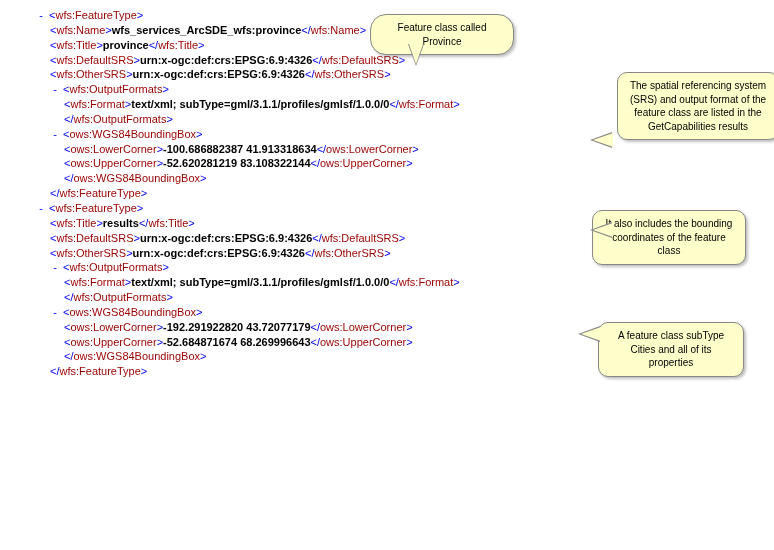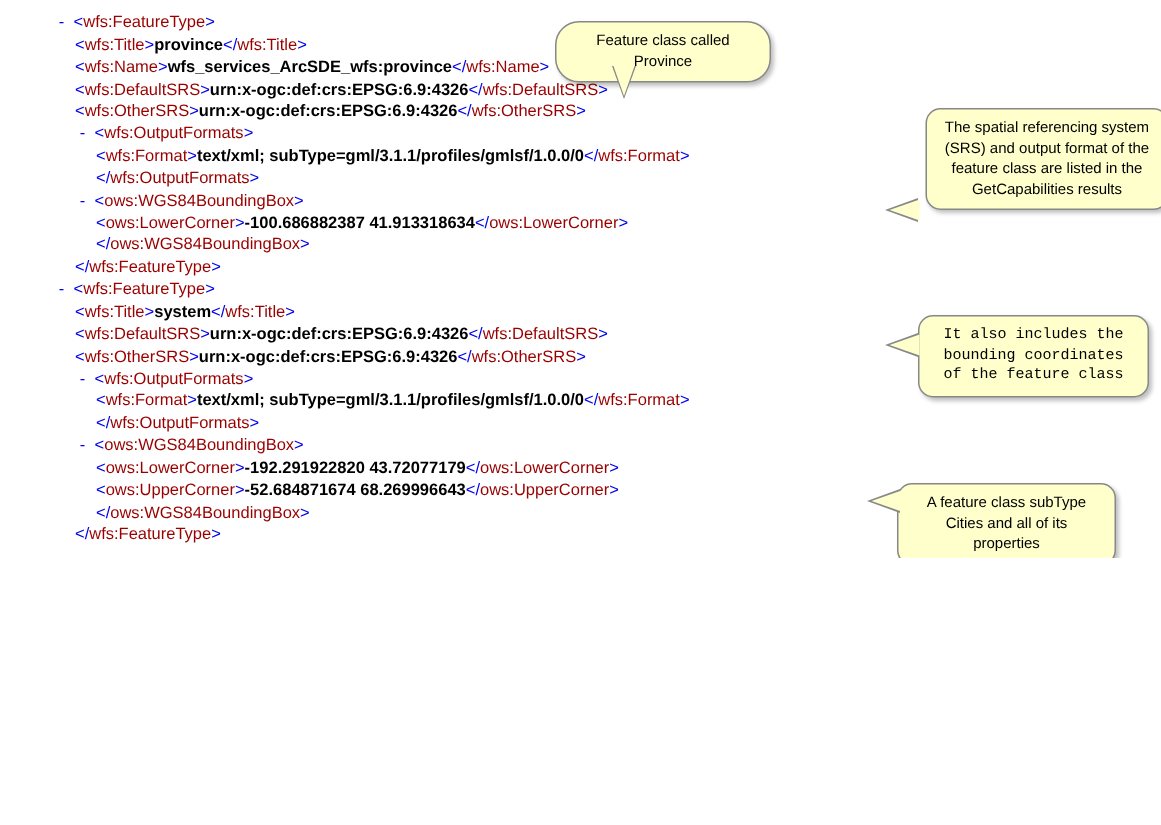--- a/index.html
+++ b/index.html
@@ -48,24 +48,24 @@
 <body>
 
 <div>
 
 
 <div class="line i2">
   <span class="toggle">-</span>
   <span class="brk">&lt;</span><span class="tag">wfs:FeatureType</span><span class="brk">&gt;</span>
 </div>
 <div class="line i3">
-  <span class="brk">&lt;</span><span class="tag">wfs:Title</span><span class="brk">&gt;</span><span class="text">province</span><span class="brk">&lt;/</span><span class="tag">wfs:Title</span><span class="brk">&gt;</span>
+  <span class="brk">&lt;</span><span class="tag">wfs:Name</span><span class="brk">&gt;</span><span class="text">wfs_services_ArcSDE_wfs:province</span><span class="brk">&lt;/</span><span class="tag">wfs:Name</span><span class="brk">&gt;</span>
 </div>
 <div class="line i3">
-  <span class="brk">&lt;</span><span class="tag">wfs:Name</span><span class="brk">&gt;</span><span class="text">wfs_services_ArcSDE_wfs:province</span><span class="brk">&lt;/</span><span class="tag">wfs:Name</span><span class="brk">&gt;</span>
+  <span class="brk">&lt;</span><span class="tag">wfs:Title</span><span class="brk">&gt;</span><span class="text">province</span><span class="brk">&lt;/</span><span class="tag">wfs:Title</span><span class="brk">&gt;</span>
 </div>
 <div class="line i3">
   <span class="brk">&lt;</span><span class="tag">wfs:DefaultSRS</span><span class="brk">&gt;</span><span class="text">urn:x-ogc:def:crs:EPSG:6.9:4326</span><span class="brk">&lt;/</span><span class="tag">wfs:DefaultSRS</span><span class="brk">&gt;</span>
 </div>
 <div class="line i3">
   <span class="brk">&lt;</span><span class="tag">wfs:OtherSRS</span><span class="brk">&gt;</span><span class="text">urn:x-ogc:def:crs:EPSG:6.9:4326</span><span class="brk">&lt;/</span><span class="tag">wfs:OtherSRS</span><span class="brk">&gt;</span>
 </div>
 <div class="line i3">
   <span class="toggle">-</span>
   <span class="brk">&lt;</span><span class="tag">wfs:OutputFormats</span><span class="brk">&gt;</span>
@@ -77,32 +77,35 @@
   <span class="brk">&lt;/</span><span class="tag">wfs:OutputFormats</span><span class="brk">&gt;</span>
 </div>
 <div class="line i3">
   <span class="toggle">-</span>
   <span class="brk">&lt;</span><span class="tag">ows:WGS84BoundingBox</span><span class="brk">&gt;</span>
 </div>
 <div class="line i4">
   <span class="brk">&lt;</span><span class="tag">ows:LowerCorner</span><span class="brk">&gt;</span><span class="text">-100.686882387 41.913318634</span><span class="brk">&lt;/</span><span class="tag">ows:LowerCorner</span><span class="brk">&gt;</span>
 </div>
 <div class="line i4">
+  <span class="brk">&lt;</span><span class="tag">ows:UpperCorner</span><span class="brk">&gt;</span><span class="text">-52.620281219 83.108322144</span><span class="brk">&lt;/</span><span class="tag">ows:UpperCorner</span><span class="brk">&gt;</span>
+</div>
+<div class="line i4">
   <span class="brk">&lt;/</span><span class="tag">ows:WGS84BoundingBox</span><span class="brk">&gt;</span>
 </div>
 <div class="line i3">
   <span class="brk">&lt;/</span><span class="tag">wfs:FeatureType</span><span class="brk">&gt;</span>
 </div>
 
 <div class="line i2">
   <span class="toggle">-</span>
   <span class="brk">&lt;</span><span class="tag">wfs:FeatureType</span><span class="brk">&gt;</span>
 </div>
 <div class="line i3">
-  <span class="brk">&lt;</span><span class="tag">wfs:Title</span><span class="brk">&gt;</span><span class="text">system</span><span class="brk">&lt;/</span><span class="tag">wfs:Title</span><span class="brk">&gt;</span>
+  <span class="brk">&lt;</span><span class="tag">wfs:Title</span><span class="brk">&gt;</span><span class="text">results</span><span class="brk">&lt;/</span><span class="tag">wfs:Title</span><span class="brk">&gt;</span>
 </div>
 <div class="line i3">
   <span class="brk">&lt;</span><span class="tag">wfs:DefaultSRS</span><span class="brk">&gt;</span><span class="text">urn:x-ogc:def:crs:EPSG:6.9:4326</span><span class="brk">&lt;/</span><span class="tag">wfs:DefaultSRS</span><span class="brk">&gt;</span>
 </div>
 <div class="line i3">
   <span class="brk">&lt;</span><span class="tag">wfs:OtherSRS</span><span class="brk">&gt;</span><span class="text">urn:x-ogc:def:crs:EPSG:6.9:4326</span><span class="brk">&lt;/</span><span class="tag">wfs:OtherSRS</span><span class="brk">&gt;</span>
 </div>
 <div class="line i3">
   <span class="toggle">-</span>
   <span class="brk">&lt;</span><span class="tag">wfs:OutputFormats</span><span class="brk">&gt;</span>
@@ -138,21 +141,21 @@
 </div>
 <div class="tail tail1a" style="top:44px; left:408px;"></div>
 <div class="tail tail1b" style="top:44px; left:409px;"></div>
 
 <div class="callout" style="top:72px; left:577px; width:140px;margin-left:40px;">
   <span>The spatial referencing system (SRS) and output format of the feature class are listed in the GetCapabilities results</span>
 </div>
 <div class="tail tailLa" style="top:132px; left:590px;"></div>
 <div class="tail tailLb" style="top:133px; left:593px;"></div>
 
-<div class="callout" style="top:210px; left:612px; width:132px;font-family:Liberation Mono, monospace;">
+<div class="callout" style="top:210px; left:592px; width:132px;">
   <span>It also includes the bounding coordinates of the feature class</span>
 </div>
 <div class="tail tailLa" style="top:222px; left:590px;"></div>
 <div class="tail tailLb" style="top:223px; left:593px;"></div>
 
 <div class="callout" style="top:322px; left:598px; width:124px;">
   <span>A feature class subType Cities and all of its properties</span>
 </div>
 <div class="tail tailLa" style="top:326px; left:578px;"></div>
 <div class="tail tailLb" style="top:327px; left:581px;"></div>

